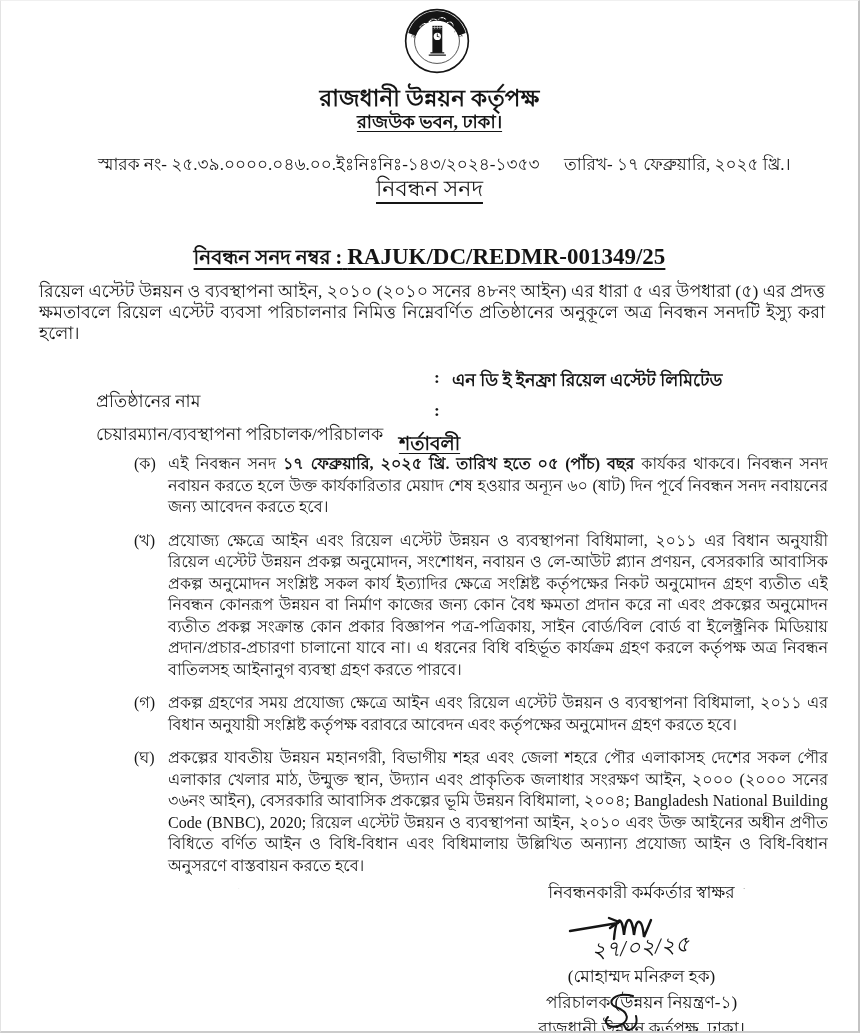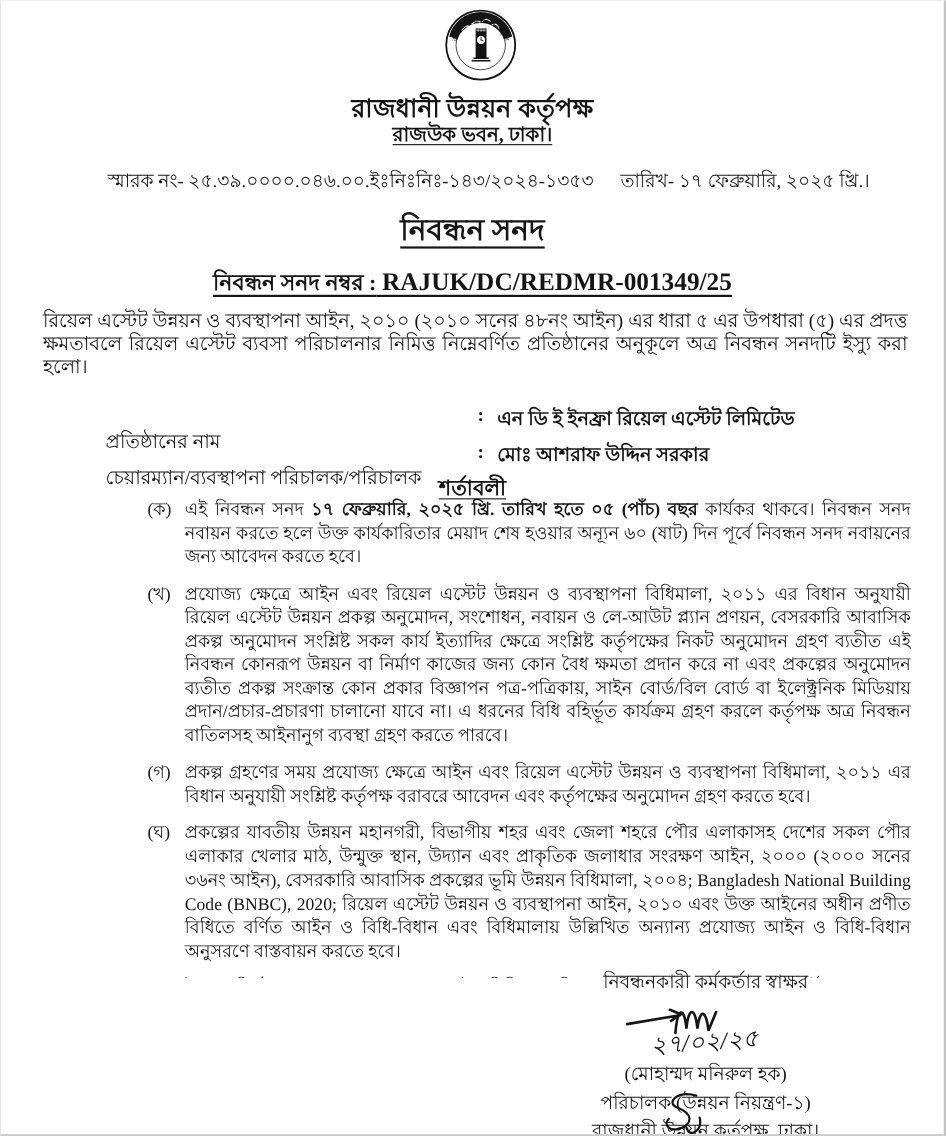--- a/index.html
+++ b/index.html
@@ -19,21 +19,21 @@
   .abs{position:absolute;}
   .centerline{left:0;width:100%;text-align:center;}
   
   .seal{left:403px;top:7px;}
   .org-name{top:79px;font-size:23px;font-weight:bold;letter-spacing:.2px;}
   .org-address{top:107px;font-size:18px;font-weight:bold;text-decoration:underline;text-underline-offset:3px;}
   
   .memo-number{left:97px;top:150px;font-size:17px;}
   .memo-date{left:563px;top:150px;font-size:17px;}
   
-  .doc-title{top:187px;font-size:27px;font-weight:bold;}
+  .doc-title{top:170px;font-size:22px;font-weight:normal;}
   .doc-title .u{text-decoration:underline;text-decoration-thickness:2px;text-underline-offset:6px;}
   .cert-line{top:241px;font-size:20px;font-weight:bold;}
   .cert-line .u{text-decoration:underline;text-decoration-thickness:2px;text-underline-offset:4px;}
   .cert-line .cert-value{font-size:23px;font-family:"Liberation Serif","DejaVu Serif",serif;}
   
   .intro{left:38px;top:280px;width:786px;font-size:17.5px;line-height:21px;text-align:justify;}
   
   .field-row{left:95px;top:366px;width:720px;display:flex;font-size:17.5px;}
   .field-row.second{top:399px;}
   .field-label{width:338px;flex:none;margin-top:21px;}
@@ -97,21 +97,20 @@
   <div class="abs intro">রিয়েল এস্টেট উন্নয়ন ও ব্যবস্থাপনা আইন, ২০১০ (২০১০ সনের ৪৮নং আইন) এর ধারা ৫ এর উপধারা (৫) এর প্রদত্ত ক্ষমতাবলে রিয়েল এস্টেট ব্যবসা পরিচালনার নিমিত্ত নিম্নেবর্ণিত প্রতিষ্ঠানের অনুকূলে অত্র নিবন্ধন সনদটি ইস্যু করা হলো।</div>
 
   <div class="abs field-row">
     <span class="field-label">প্রতিষ্ঠানের নাম</span>
     <span class="field-sep">:</span>
     <span class="field-value">এন ডি ই ইনফ্রা রিয়েল এস্টেট লিমিটেড</span>
   </div>
   <div class="abs field-row second">
     <span class="field-label">চেয়ারম্যান/ব্যবস্থাপনা পরিচালক/পরিচালক</span>
     <span class="field-sep">:</span>
-    <span class="field-value">মোঃ আশরাফ উদ্দিন সরকার</span>
   </div>
 
   <div class="abs centerline cond-heading">
     <span class="u">শর্তাবলী</span>
   </div>
 
   <div class="abs conds">
     <div class="cond">
       <span class="cond-label">(ক)</span>
       <span class="cond-text"><span>এই নিবন্ধন সনদ </span><b>১৭ ফেব্রুয়ারি, ২০২৫ খ্রি. তারিখ হতে ০৫ (পাঁচ) বছর</b><span> কার্যকর থাকবে। নিবন্ধন সনদ নবায়ন করতে হলে উক্ত কার্যকারিতার মেয়াদ শেষ হওয়ার অন্যূন ৬০ (ষাট) দিন পূর্বে নিবন্ধন সনদ নবায়নের জন্য আবেদন করতে হবে।</span></span>

